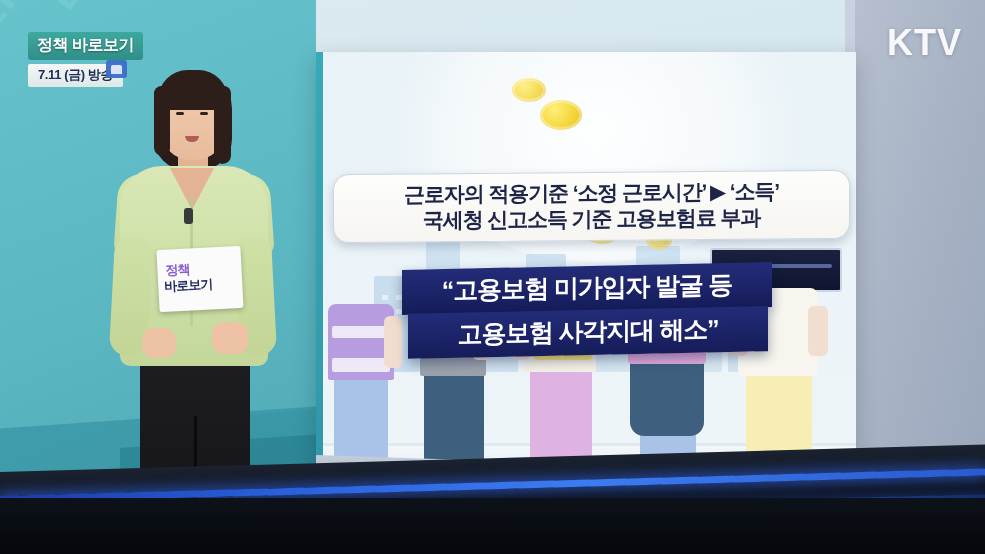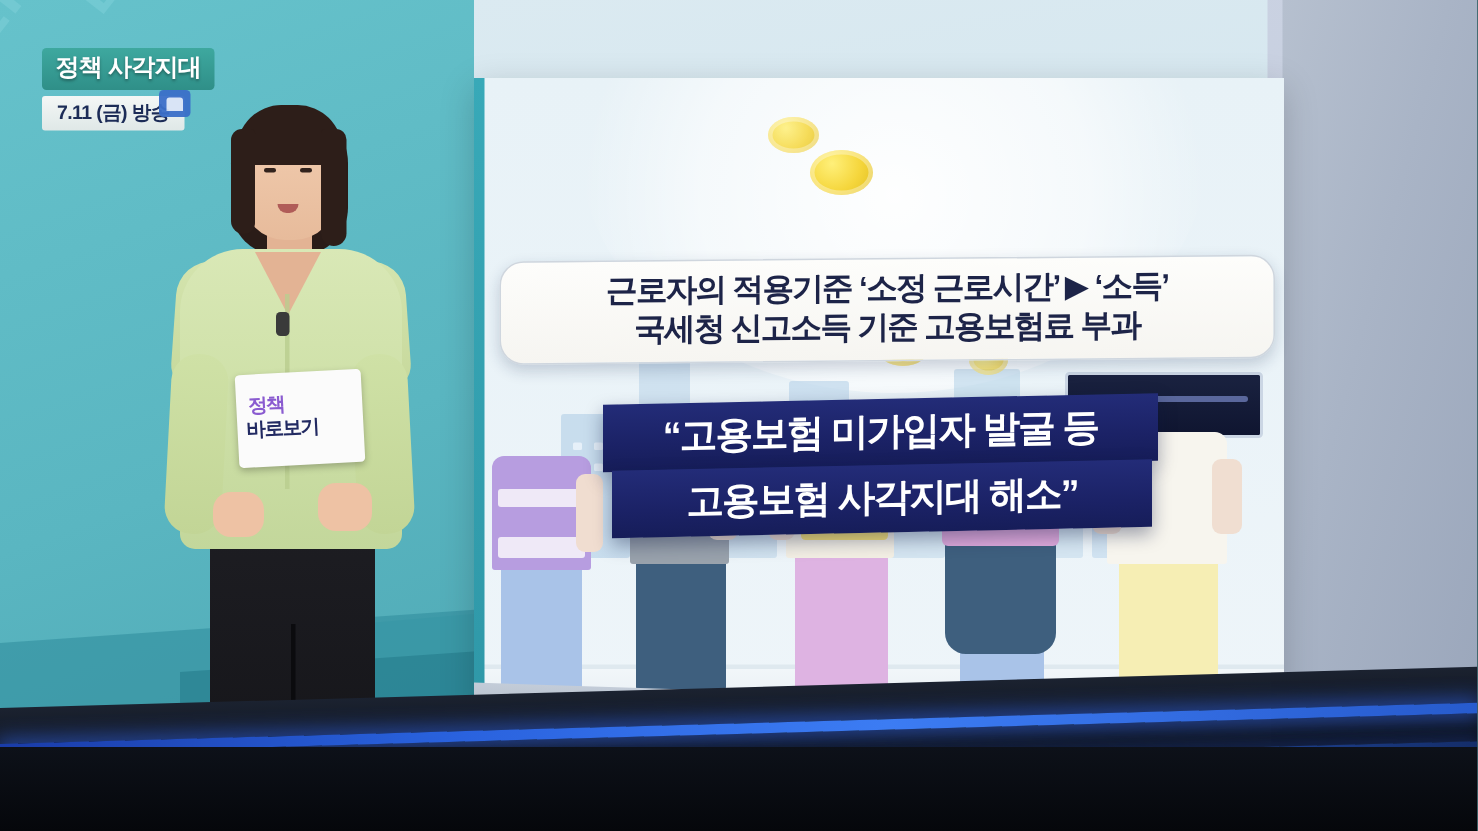--- a/index.html
+++ b/index.html
@@ -388,20 +388,21 @@
     <div class="pr-hand-l"></div>
     <div class="pr-hand-r"></div>
   </div>
 
   <div class="floor"></div>
   <div class="led"></div>
   <div class="led2"></div>
   <div class="floor-flat"></div>
 
   <div class="lt">
-    <div class="lt-badge">정책 사각지대</div><br>
+    <div class="lt-badge">정책 바로보기</div><br>
     <div class="lt-date">7.11 (금) 방송</div>
   </div>
 
   <div class="bug"></div>
 
+  <div class="ktv">KTV</div>
 
 </div>
 
 </body></html>

